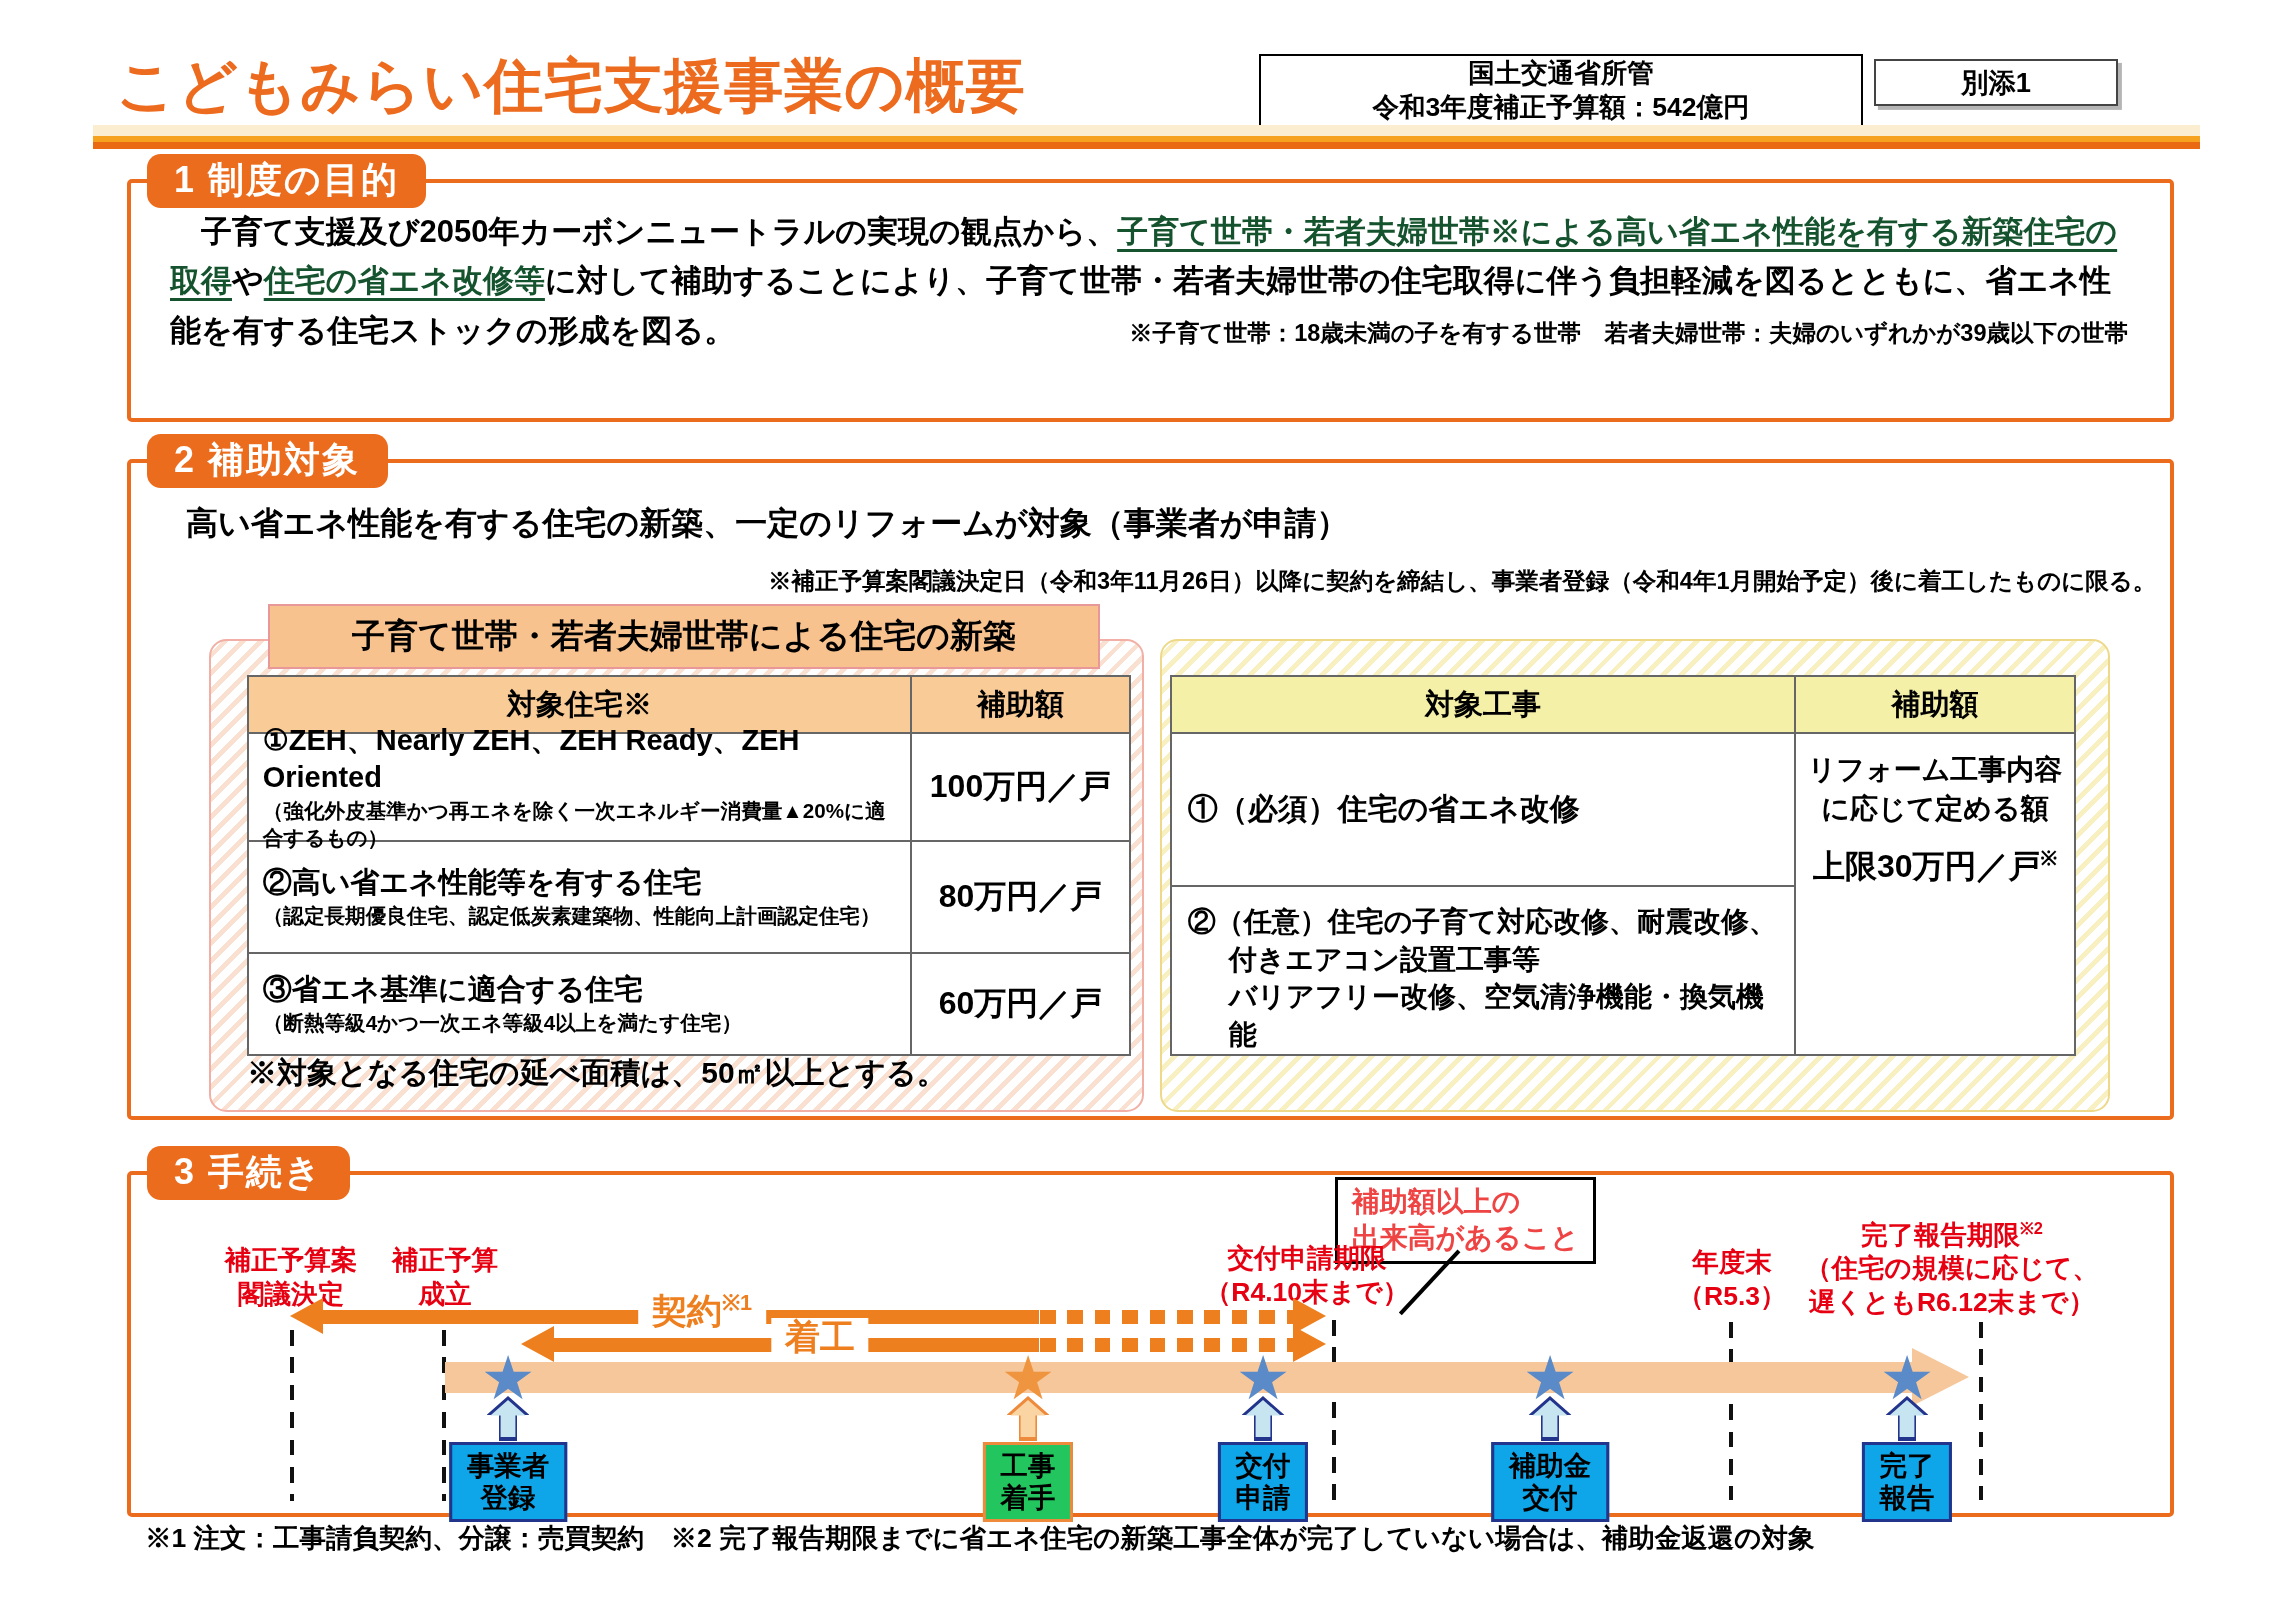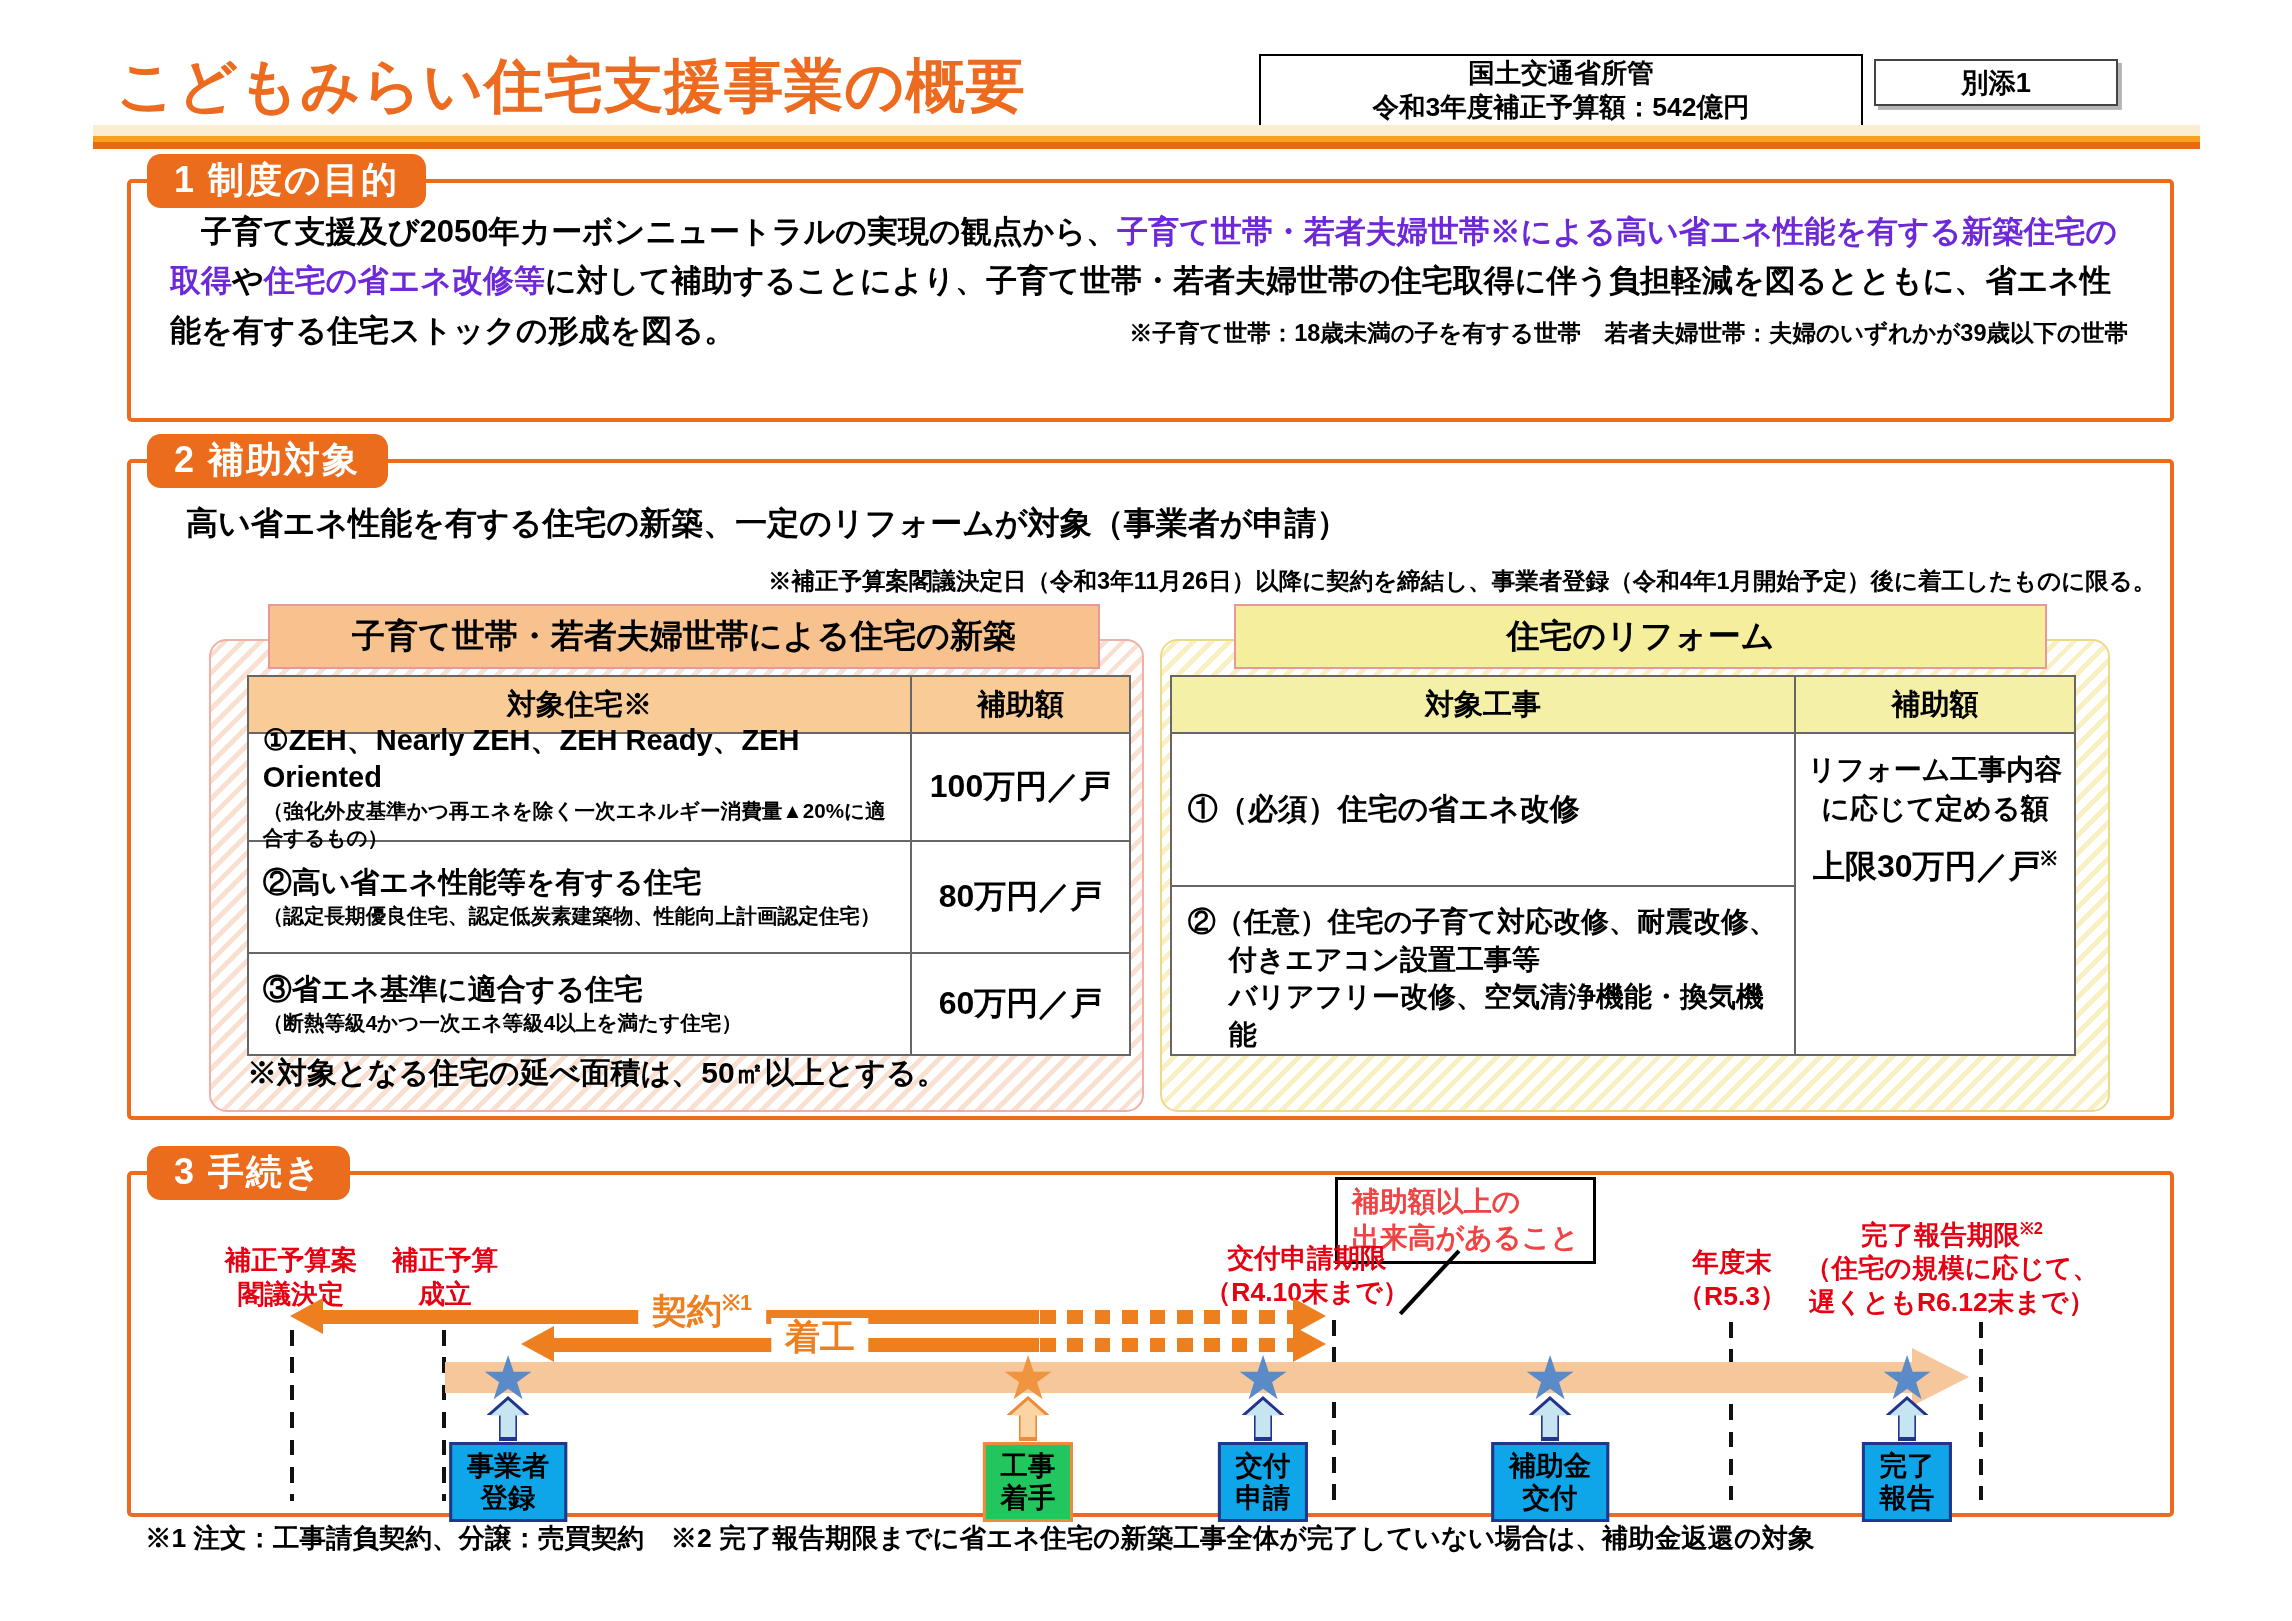--- a/index.html
+++ b/index.html
@@ -20,21 +20,21 @@
   .sect-label{position:absolute;top:-29px;left:15.7px;background:#EC6C1E;color:#fff;font-size:36px;
               padding:7.8px 27.4px 9.8px;border-radius:13.7px;letter-spacing:2px;line-height:1}
   .sect1{top:179px;height:235px}
   .sect2{top:459px;height:653px}
   .sect3{top:1171px;height:338px}
 
   
   .s1-body{position:absolute;left:39px;top:23.5px;width:1960px;font-size:31px;line-height:1.6}
   .s1line{white-space:nowrap}
   .s1-l3{display:flex;align-items:baseline}
-  .em{color:#6d28d9;text-decoration-thickness:2.9px;text-underline-offset:6.9px}
+  .em{color:#14532d;text-decoration:underline;text-decoration-thickness:2.9px;text-underline-offset:6.9px}
   .s1-note{margin-left:auto;font-size:23.5px;padding-right:2px}
 
   
   .s2-lead{position:absolute;left:55px;top:39px;font-size:32px}
   .s2-note{position:absolute;right:13.7px;top:102px;font-size:23.5px}
   .panel{position:absolute;top:176px;height:469px;border-radius:17.6px}
   .panel-new{left:78px;width:931px;border:2.9px solid #F2AFA5;
              background:repeating-linear-gradient(135deg,#fff 0 7.8px,#FAE0D0 7.8px 12.7px)}
   .panel-reform{left:1029px;width:946px;border:2.9px solid #EED98A;
              background:repeating-linear-gradient(135deg,#fff 0 7.8px,#F8F0C0 7.8px 12.7px)}
@@ -161,21 +161,20 @@
         <div class="tc1">
           <div class="rt">③省エネ基準に適合する住宅</div>
           <div class="rs">（断熱等級4かつ一次エネ等級4以上を満たす住宅）</div>
         </div>
         <div class="tc2 amt">60万円／戸</div>
       </div>
     </div>
     <div class="tbl-foot">※対象となる住宅の延べ面積は、50㎡以上とする。</div>
 
     <div class="panel panel-reform"></div>
-    <div class="banner banner-reform">住宅のリフォーム</div>
     <div class="tbl" style="left:1039px;top:212px;width:902px">
       <div class="trow head" style="height:55px">
         <div class="tc1R lyellow hcell" style="align-items:center;justify-content:center">対象工事</div>
         <div class="tc2 lyellow hcell">補助額</div>
       </div>
       <div class="trow" style="height:320px">
         <div class="tc1R">
           <div class="rcell1">①（必須）住宅の省エネ改修</div>
           <div class="rcell2">
             <div>②（任意）住宅の子育て対応改修、耐震改修、</div>

